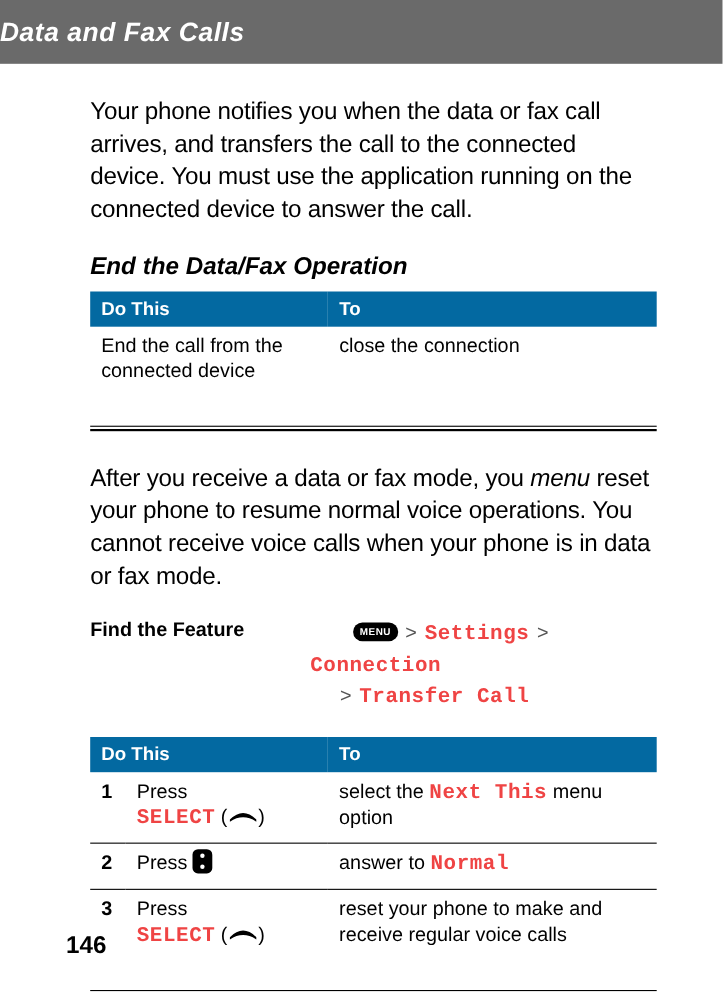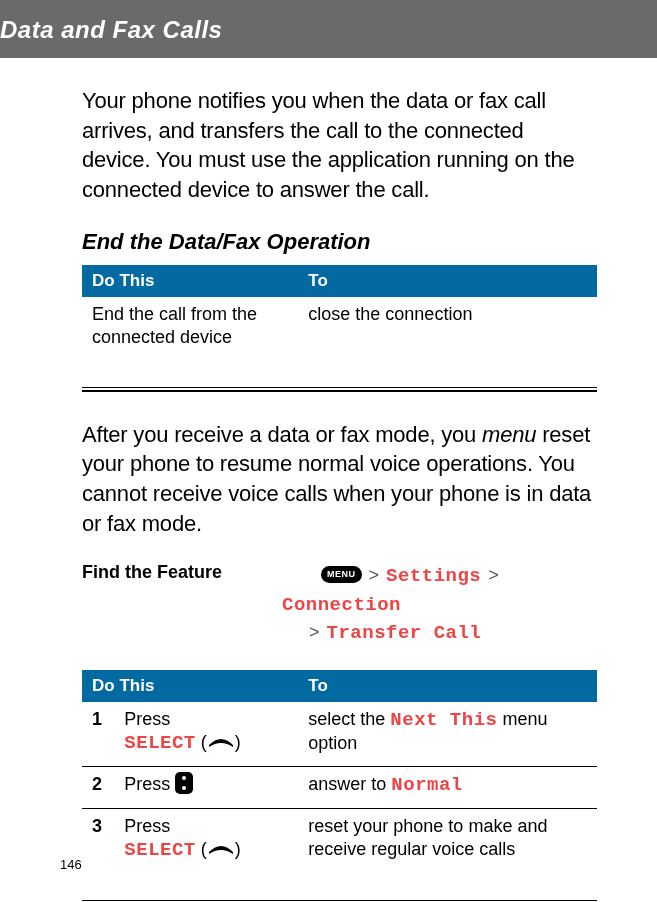--- a/index.html
+++ b/index.html
@@ -134,22 +134,22 @@
       position: absolute;
       bottom: 4px; left: 7px;
       width: 4px; height: 4px;
       background: #fff;
       border-radius: 50%;
     }
     .page-number {
       position: absolute;
       bottom: 30px;
       left: 60px;
-      font-size: 13px;
-      font-weight: 400;
+      font-size: 22px;
+      font-weight: 700;
     }
     .table-wrap {
       margin-bottom: 6px;
     }
     .tbl-end-rule {
       border-top: 1px solid #000;
       margin-top: -1px;
     }
     .tbl-end-rule2 {
       border-top: 2px solid #000;

